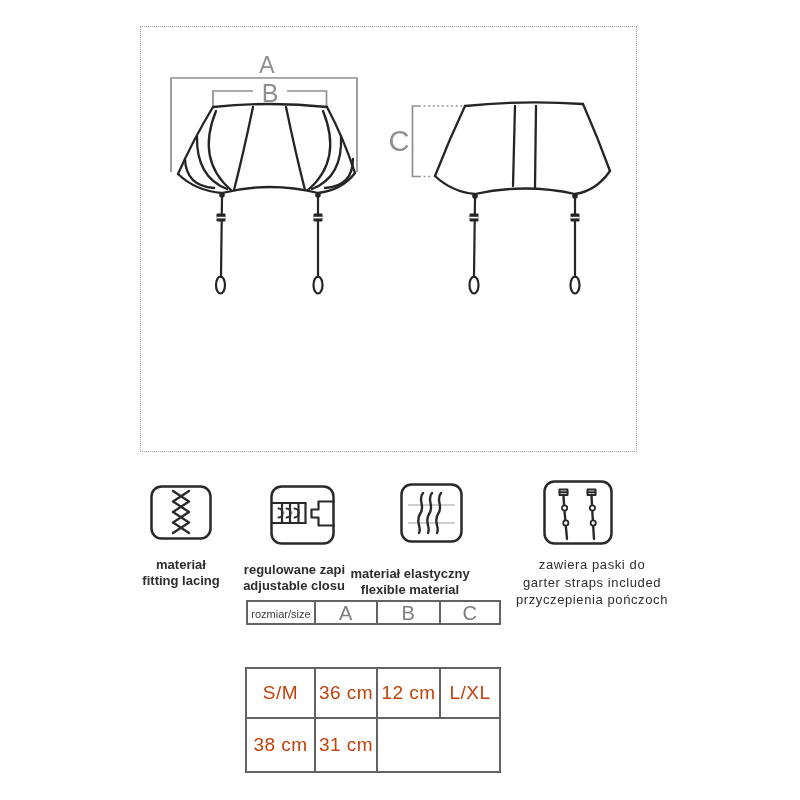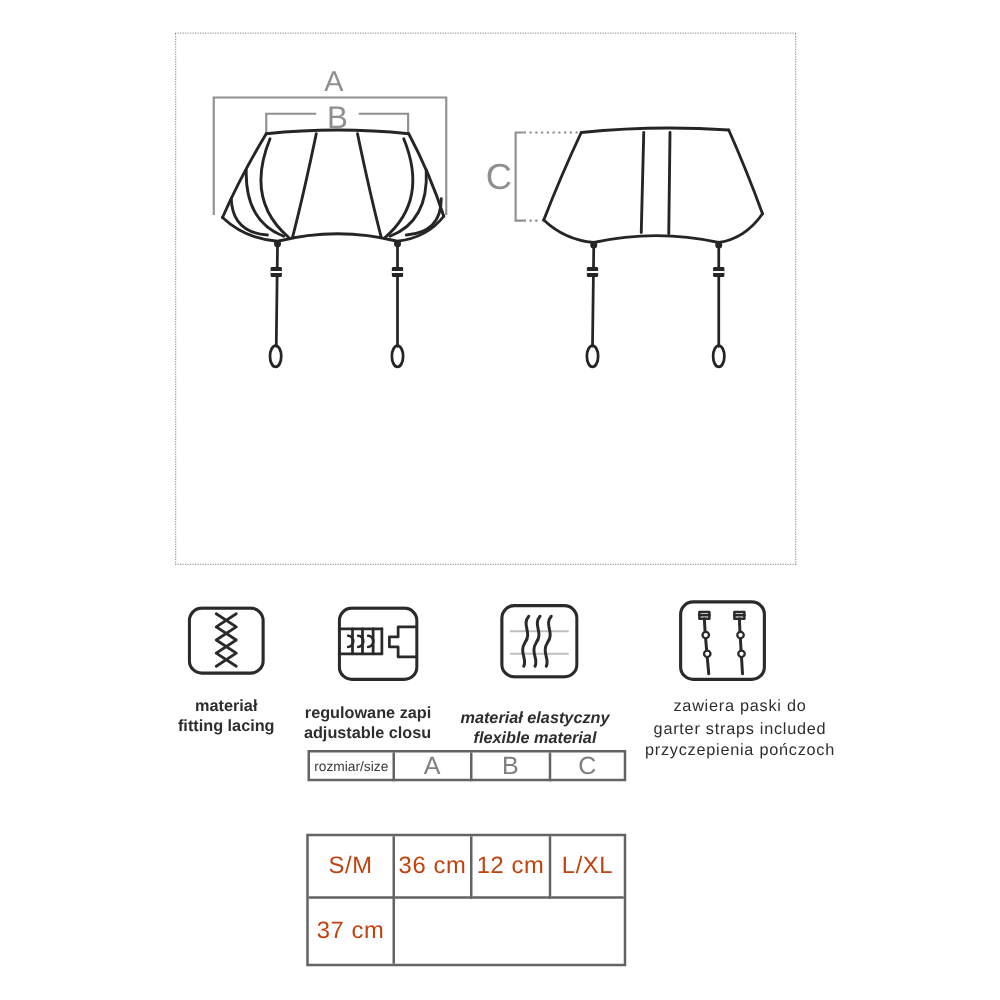--- a/index.html
+++ b/index.html
@@ -20,21 +20,21 @@
   #icon-3 { left:400px; top:483px; }
   #icon-4 { left:543px; top:480px; }
 
   
   .feature-label {
     position:absolute; font-size:13px; line-height:16px;
     color:#2d2d2d; text-align:center; font-weight:bold;
   }
   #label-1 { left:111px; top:557px; width:140px; }
   #label-2 { left:215px; top:562px; width:130px; text-align:right; }
-  #label-3 { left:358px; top:566px; width:140px;font-style:italic; }
+  #label-3 { left:340px; top:566px; width:140px; }
   #label-4 { left:507px; top:556px; width:170px; font-weight:normal; letter-spacing:0.6px; line-height:17.5px; }
   .feature-label span { display:block; }
 
   
   .size-table-head {
     left:246px; top:600px; width:255px; height:25px;
     border:2px solid #636363; display:grid;
     grid-template-columns:68px 62px 63px 1fr;
   }
   .size-table-body {
@@ -200,14 +200,15 @@
   <div class="cell small">rozmiar/size</div>
   <div class="cell letter">A</div>
   <div class="cell letter">B</div>
   <div class="cell letter">C</div>
 </div>
 <div class="abs size-table-body">
   <div class="cell">S/M</div>
   <div class="cell">36 cm</div>
   <div class="cell">12 cm</div>
   <div class="cell">L/XL</div>
-  <div class="cell">37 cm</div>
+  <div class="cell">38 cm</div>
+  <div class="cell">31 cm</div>
 </div>
 
 </body></html>

